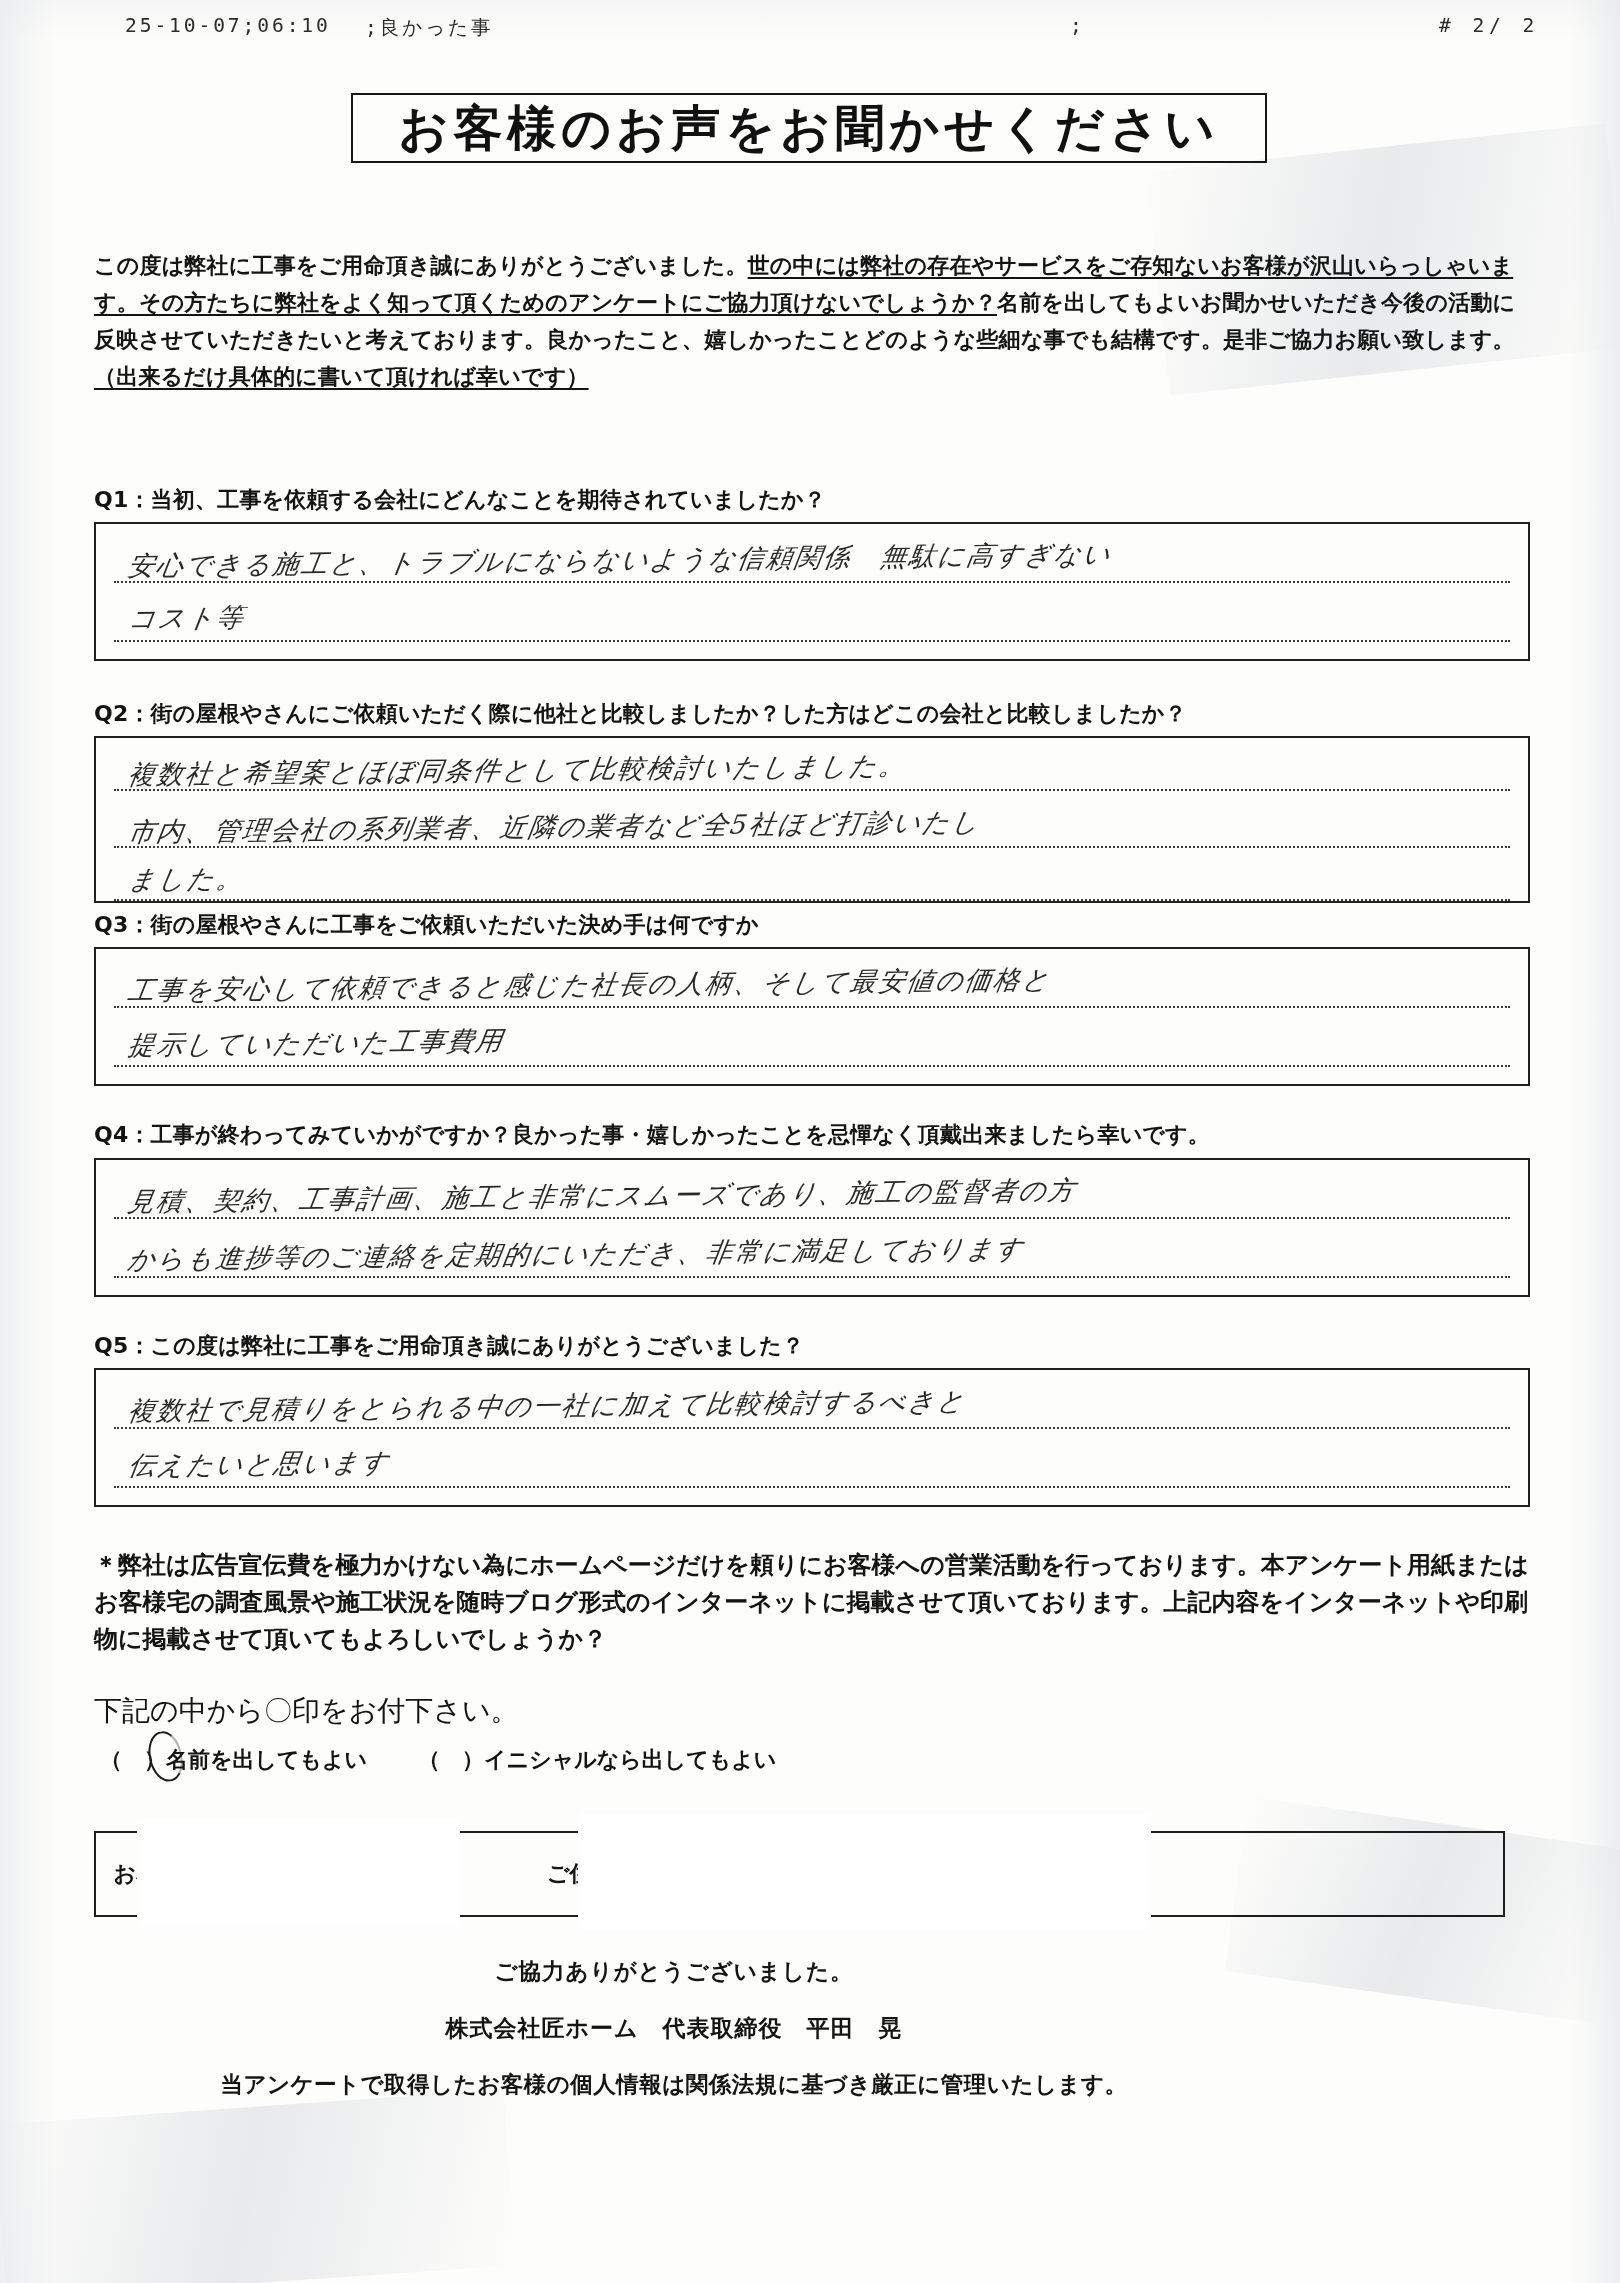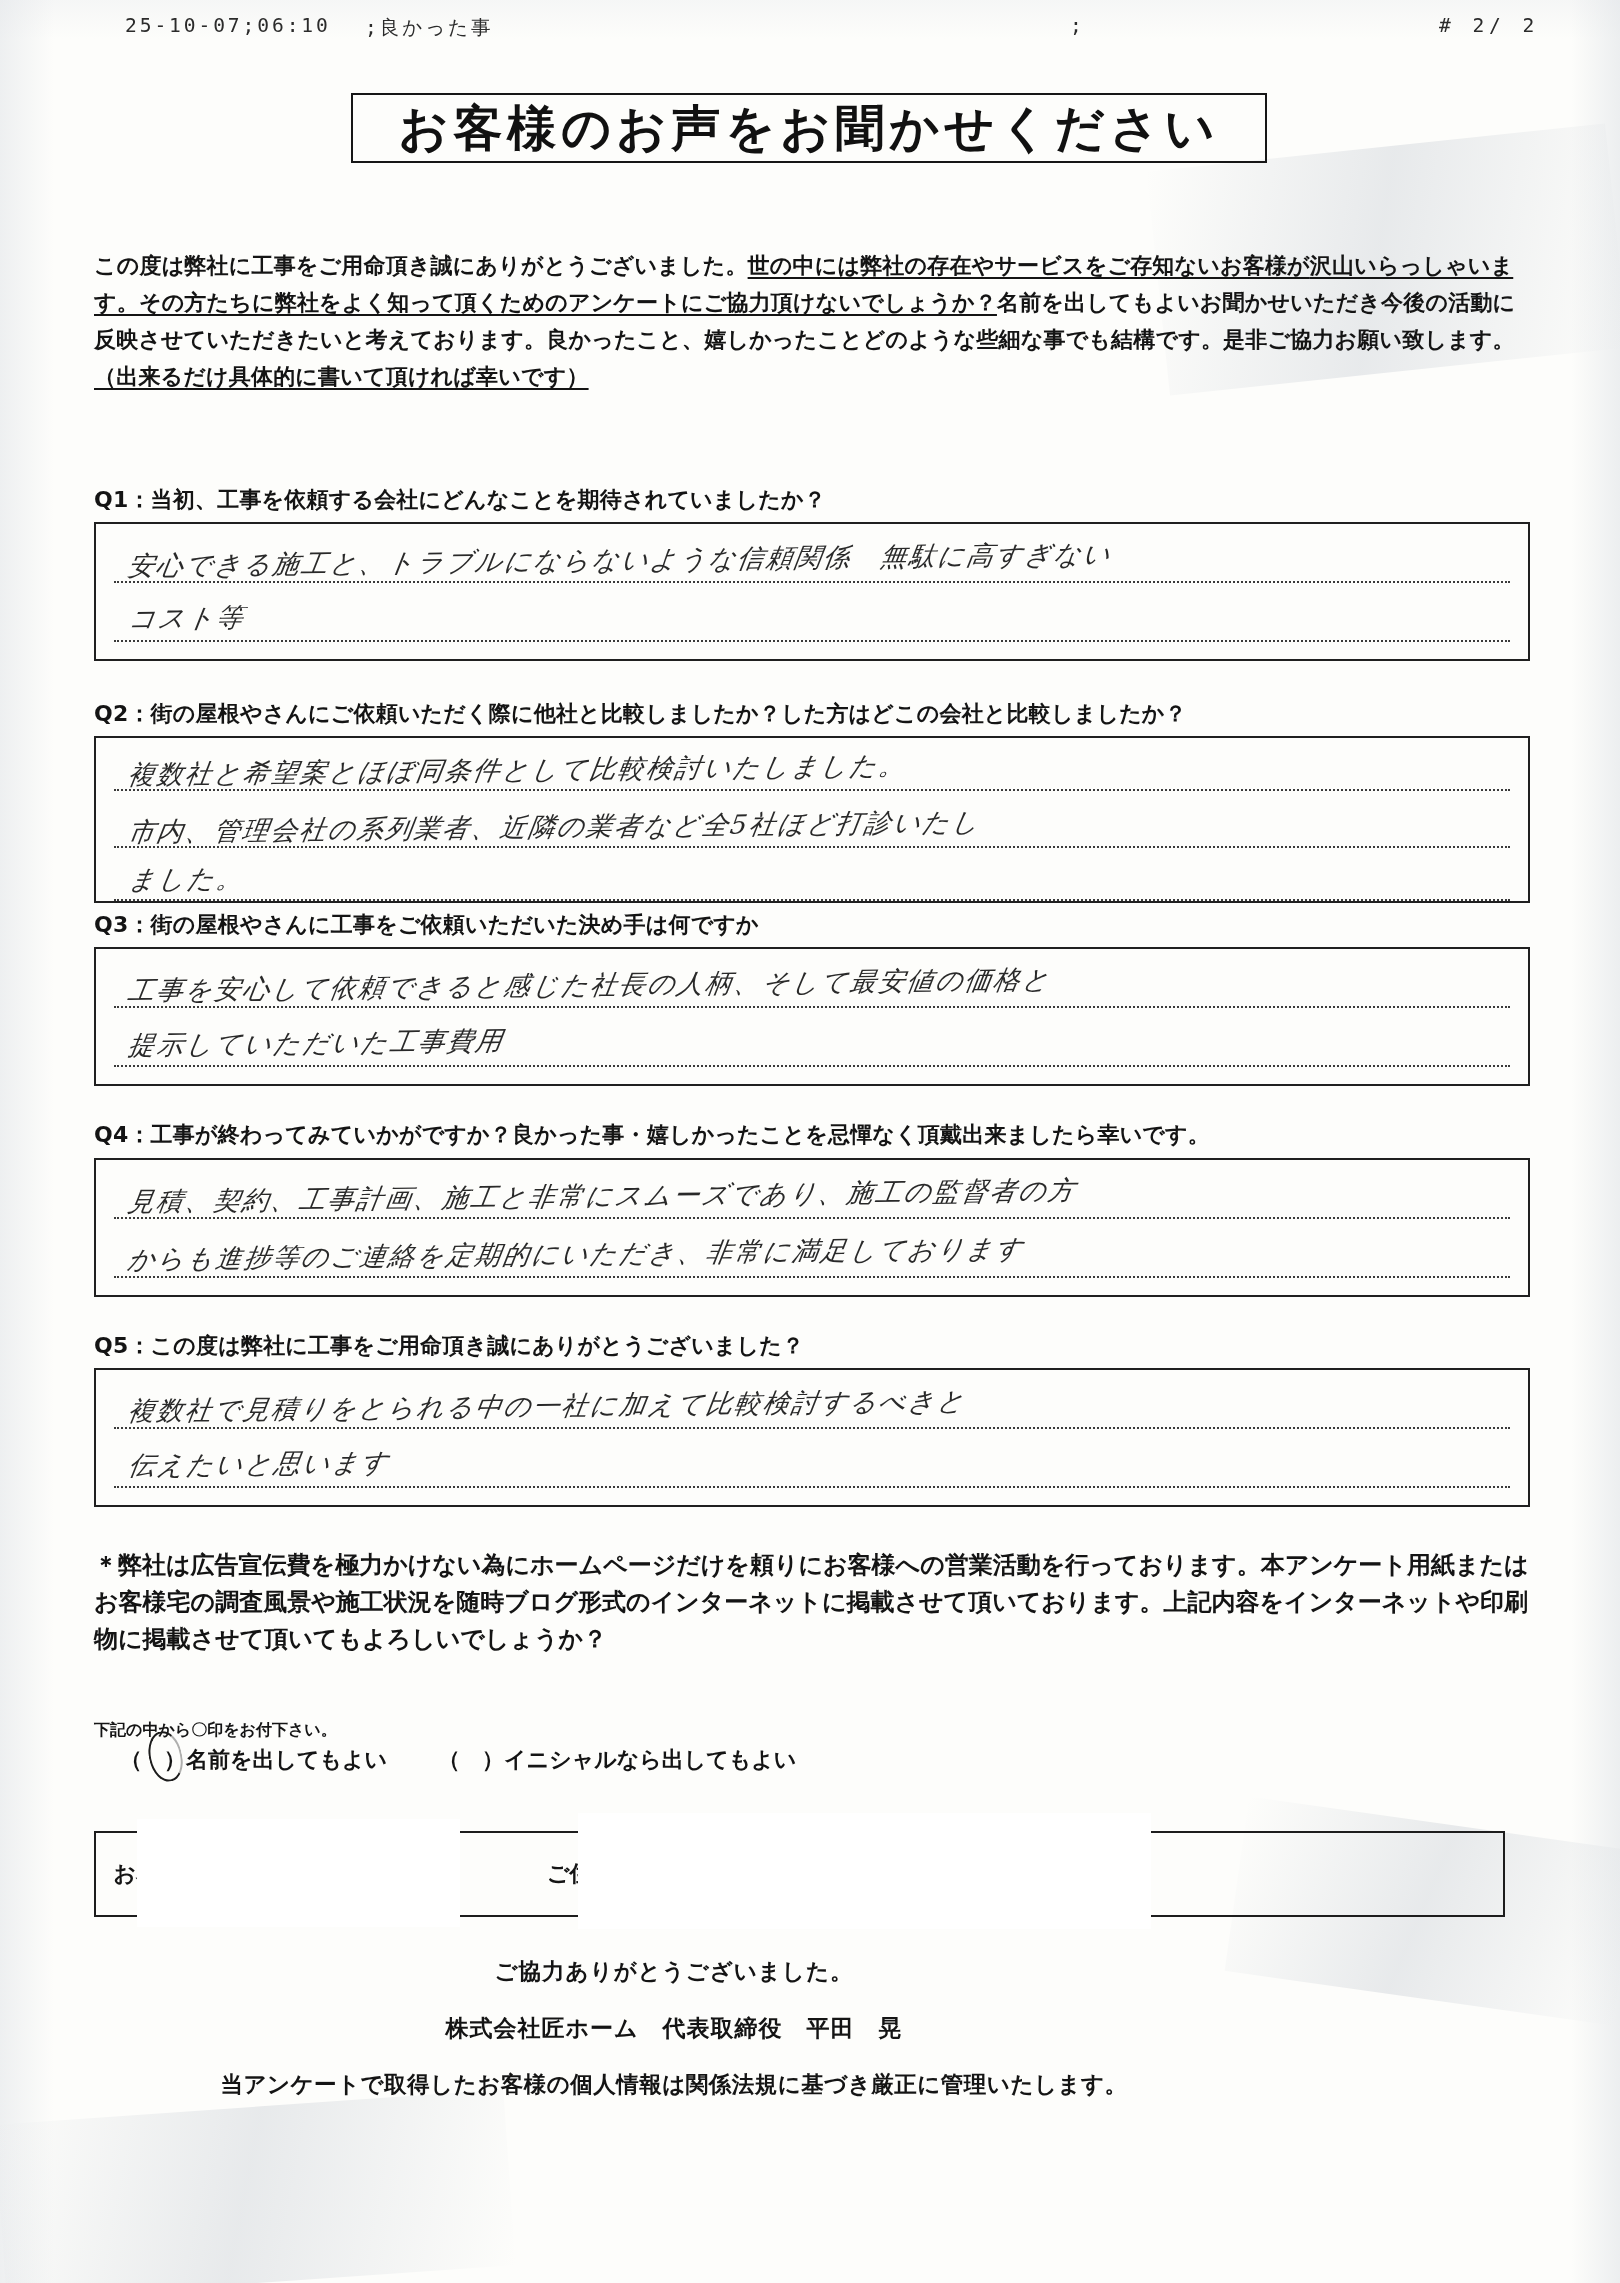--- a/index.html
+++ b/index.html
@@ -130,28 +130,27 @@
     width: 1441px;
     font-size: 24px;
     font-weight: 700;
     line-height: 37px;
     color: #141414;
   }
   .instruct {
     position: absolute;
     left: 94px;
     top: 1692px;
-    font-size: 16px;
-    font-weight: 700;
-    color: #141414;
-    margin-top: 28px;
+    font-size: 28px;
+    font-weight: 400;
+    color: #141414;
   }
   .choices {
     position: absolute;
-    left: 120px;
+    left: 100px;
     top: 1745px;
     font-size: 22px;
     font-weight: 700;
     color: #141414;
     white-space: nowrap;
   }
   .choices .gap { display: inline-block; width: 51px; }
   .hand-circle {
     position: absolute;
     left: 149px;

